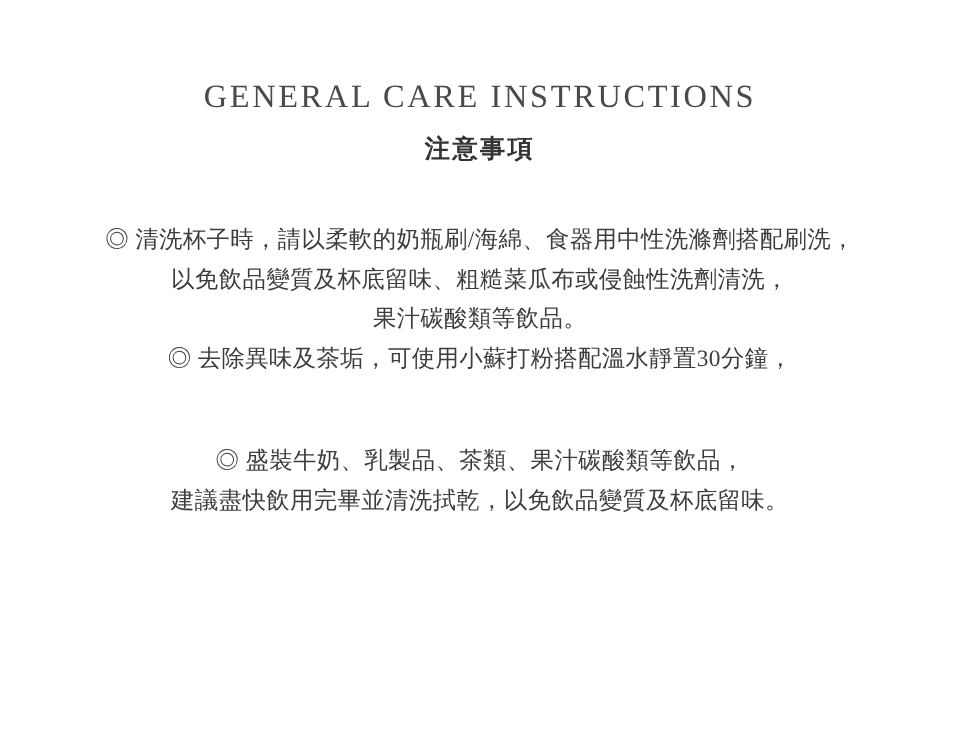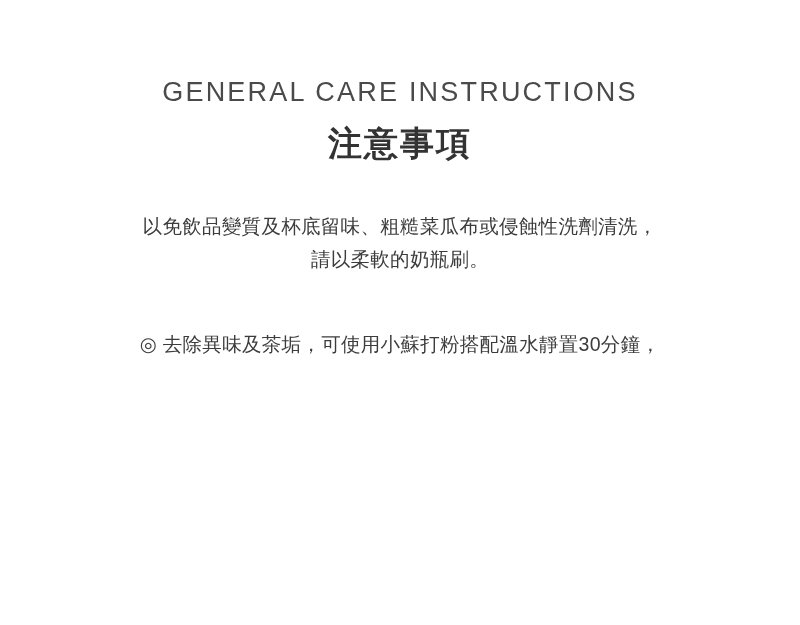--- a/index.html
+++ b/index.html
@@ -11,37 +11,38 @@
     height: 625px;
     background: #ffffff;
     font-family: "Liberation Sans", "DejaVu Sans", sans-serif;
     color: #3a3a3a;
     overflow: hidden;
   }
   .page {
     width: 800px;
     height: 625px;
     box-sizing: border-box;
-    padding: 12px;
+    padding: 0;
     display: flex;
     flex-direction: column;
     align-items: center;
+    font-family: Liberation Serif, serif;
   }
   .title-en {
     margin-top: 66px;
     font-size: 27px;
     letter-spacing: 2.2px;
     font-weight: 400;
     color: #4a4a4a;
     text-align: center;
     line-height: 1.1;
   }
   .title-zh {
     margin-top: 17px;
-    font-size: 34px;
+    font-size: 21px;
     font-weight: bold;
     letter-spacing: 2px;
     color: #333333;
     text-align: center;
     line-height: 1.1;
   }
   .body-block {
     width: 760px;
     text-align: center;
     margin-top: 0;
@@ -51,37 +52,42 @@
     line-height: 33px;
     color: #3c3c3c;
     letter-spacing: 0.3px;
     text-align: center;
   }
   .para .line {
     display: block;
     white-space: nowrap;
   }
   .para-1 { margin-top: 48px; }
-  .para-2 { margin-top: 52px; }
+  .para-2 { }
   .para-3 { margin-top: 52px; }
 </style>
 </head>
 <body>
 
 <div class="page">
 
   <div class="title-en">GENERAL CARE INSTRUCTIONS</div>
   <div class="title-zh">注意事項</div>
 
   <div class="body-block">
 
     <div class="para para-1">
+      <span class="line">◎ 清洗杯子時，請以柔軟的奶瓶刷/海綿、食器用中性洗滌劑搭配刷洗，</span>
       <span class="line">以免飲品變質及杯底留味、粗糙菜瓜布或侵蝕性洗劑清洗，</span>
-      <span class="line">請以柔軟的奶瓶刷。</span>
+      <span class="line">果汁碳酸類等飲品。</span>
     </div>
 
     <div class="para para-2">
       <span class="line">◎ 去除異味及茶垢，可使用小蘇打粉搭配溫水靜置30分鐘，</span>
     </div>
 
+    <div class="para para-3">
+      <span class="line">◎ 盛裝牛奶、乳製品、茶類、果汁碳酸類等飲品，</span>
+      <span class="line">建議盡快飲用完畢並清洗拭乾，以免飲品變質及杯底留味。</span>
+    </div>
 
   </div>
 </div>
 
 </body></html>

